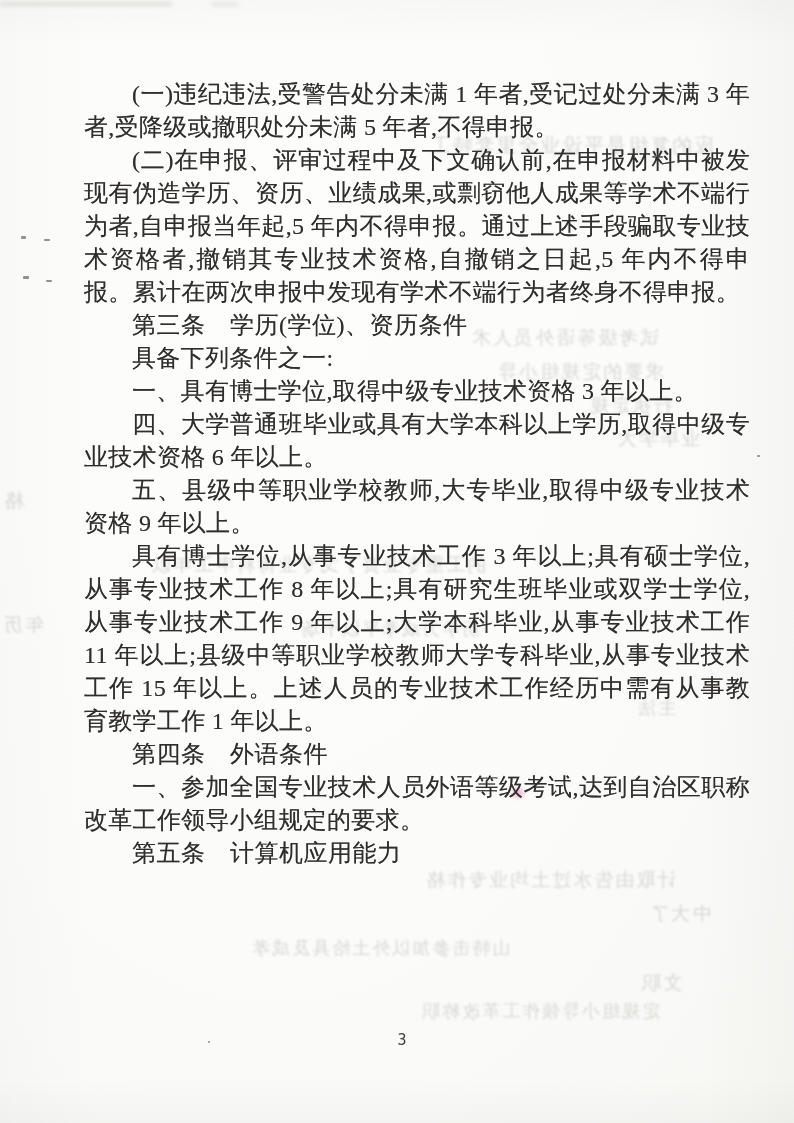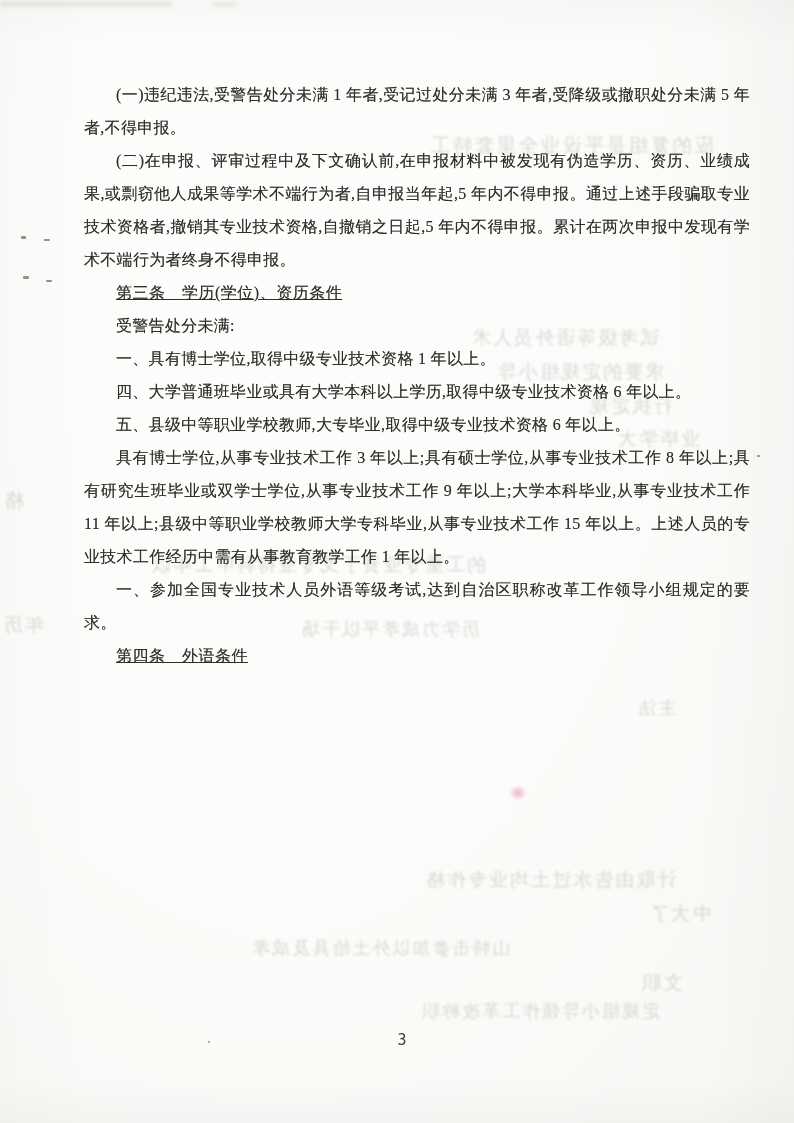--- a/index.html
+++ b/index.html
@@ -21,29 +21,29 @@
       linear-gradient(90deg, rgba(0,0,0,0.012) 0%, rgba(0,0,0,0) 12%, rgba(0,0,0,0) 88%, rgba(0,0,0,0.02) 100%),
       linear-gradient(180deg, rgba(0,0,0,0.02) 0%, rgba(0,0,0,0) 4%, rgba(0,0,0,0) 96%, rgba(0,0,0,0.025) 100%);
     pointer-events: none;
   }
   .content {
     position: absolute;
     left: 84px;
     top: 78px;
     width: 666px;
     color: #2f2e2b;
-    font-size: 16px;
+    font-size: 24px;
     line-height: 33px;
     text-align: justify;
     letter-spacing: 0.3px;
     text-shadow: 0 0 0.6px rgba(45,44,40,0.55);
     z-index: 3;
   }
   .para { margin: 0; text-indent: 2em; }
-  .para.heading { letter-spacing: 0.5px; text-decoration: underline; }
+  .para.heading { letter-spacing: 0.5px; }
   .bleed-layer, .speck-layer { position: absolute; inset: 0; z-index: 1; pointer-events: none; }
   .bleed {
     position: absolute;
     color: #878d82;
     opacity: 0.30;
     filter: blur(1.2px);
     transform: scaleX(-1);
     white-space: nowrap;
     letter-spacing: 2px;
     font-family: "Liberation Serif", serif;
@@ -97,22 +97,23 @@
       <div class="speck" style="left: 208px; top: 1041px; width: 2px; height: 2px;"></div>
       <div class="speck" style="left: 757px; top: 455px; width: 3px; height: 2px;"></div>
       <div class="streak" style="left: 0px; top: 2px; width: 172px; height: 4px;"></div>
       <div class="streak" style="left: 212px; top: 3px; width: 26px; height: 3px;"></div>
     </div>
   <div class="smudge" style="left: 510px; top: 786px; width: 16px; height: 14px; background: radial-gradient(rgba(226, 108, 166, 0.5) 0%, rgba(238, 160, 200, 0.28) 55%, rgba(238, 160, 200, 0) 78%);"></div>
   <div class="content">
       <p class="para body">(一)违纪违法,受警告处分未满 1 年者,受记过处分未满 3 年者,受降级或撤职处分未满 5 年者,不得申报。</p>
       <p class="para body">(二)在申报、评审过程中及下文确认前,在申报材料中被发现有伪造学历、资历、业绩成果,或剽窃他人成果等学术不端行为者,自申报当年起,5 年内不得申报。通过上述手段骗取专业技术资格者,撤销其专业技术资格,自撤销之日起,5 年内不得申报。累计在两次申报中发现有学术不端行为者终身不得申报。</p>
       <p class="para heading">第三条　学历(学位)、资历条件</p>
-      <p class="para body">受警告处分未满:</p>
-      <p class="para body">一、具有博士学位,取得中级专业技术资格 1 年以上。</p>
+      <p class="para body">具备下列条件之一:</p>
+      <p class="para body">一、具有博士学位,取得中级专业技术资格 3 年以上。</p>
       <p class="para body">四、大学普通班毕业或具有大学本科以上学历,取得中级专业技术资格 6 年以上。</p>
-      <p class="para body">五、县级中等职业学校教师,大专毕业,取得中级专业技术资格 6 年以上。</p>
+      <p class="para body">五、县级中等职业学校教师,大专毕业,取得中级专业技术资格 9 年以上。</p>
       <p class="para body">具有博士学位,从事专业技术工作 3 年以上;具有硕士学位,从事专业技术工作 8 年以上;具有研究生班毕业或双学士学位,从事专业技术工作 9 年以上;大学本科毕业,从事专业技术工作 11 年以上;县级中等职业学校教师大学专科毕业,从事专业技术工作 15 年以上。上述人员的专业技术工作经历中需有从事教育教学工作 1 年以上。</p>
+      <p class="para heading">第四条　外语条件</p>
       <p class="para body">一、参加全国专业技术人员外语等级考试,达到自治区职称改革工作领导小组规定的要求。</p>
-      <p class="para heading">第四条　外语条件</p>
+      <p class="para heading">第五条　计算机应用能力</p>
     </div>
   <div class="page-number">3</div>
 </div>
 
 </body></html>

